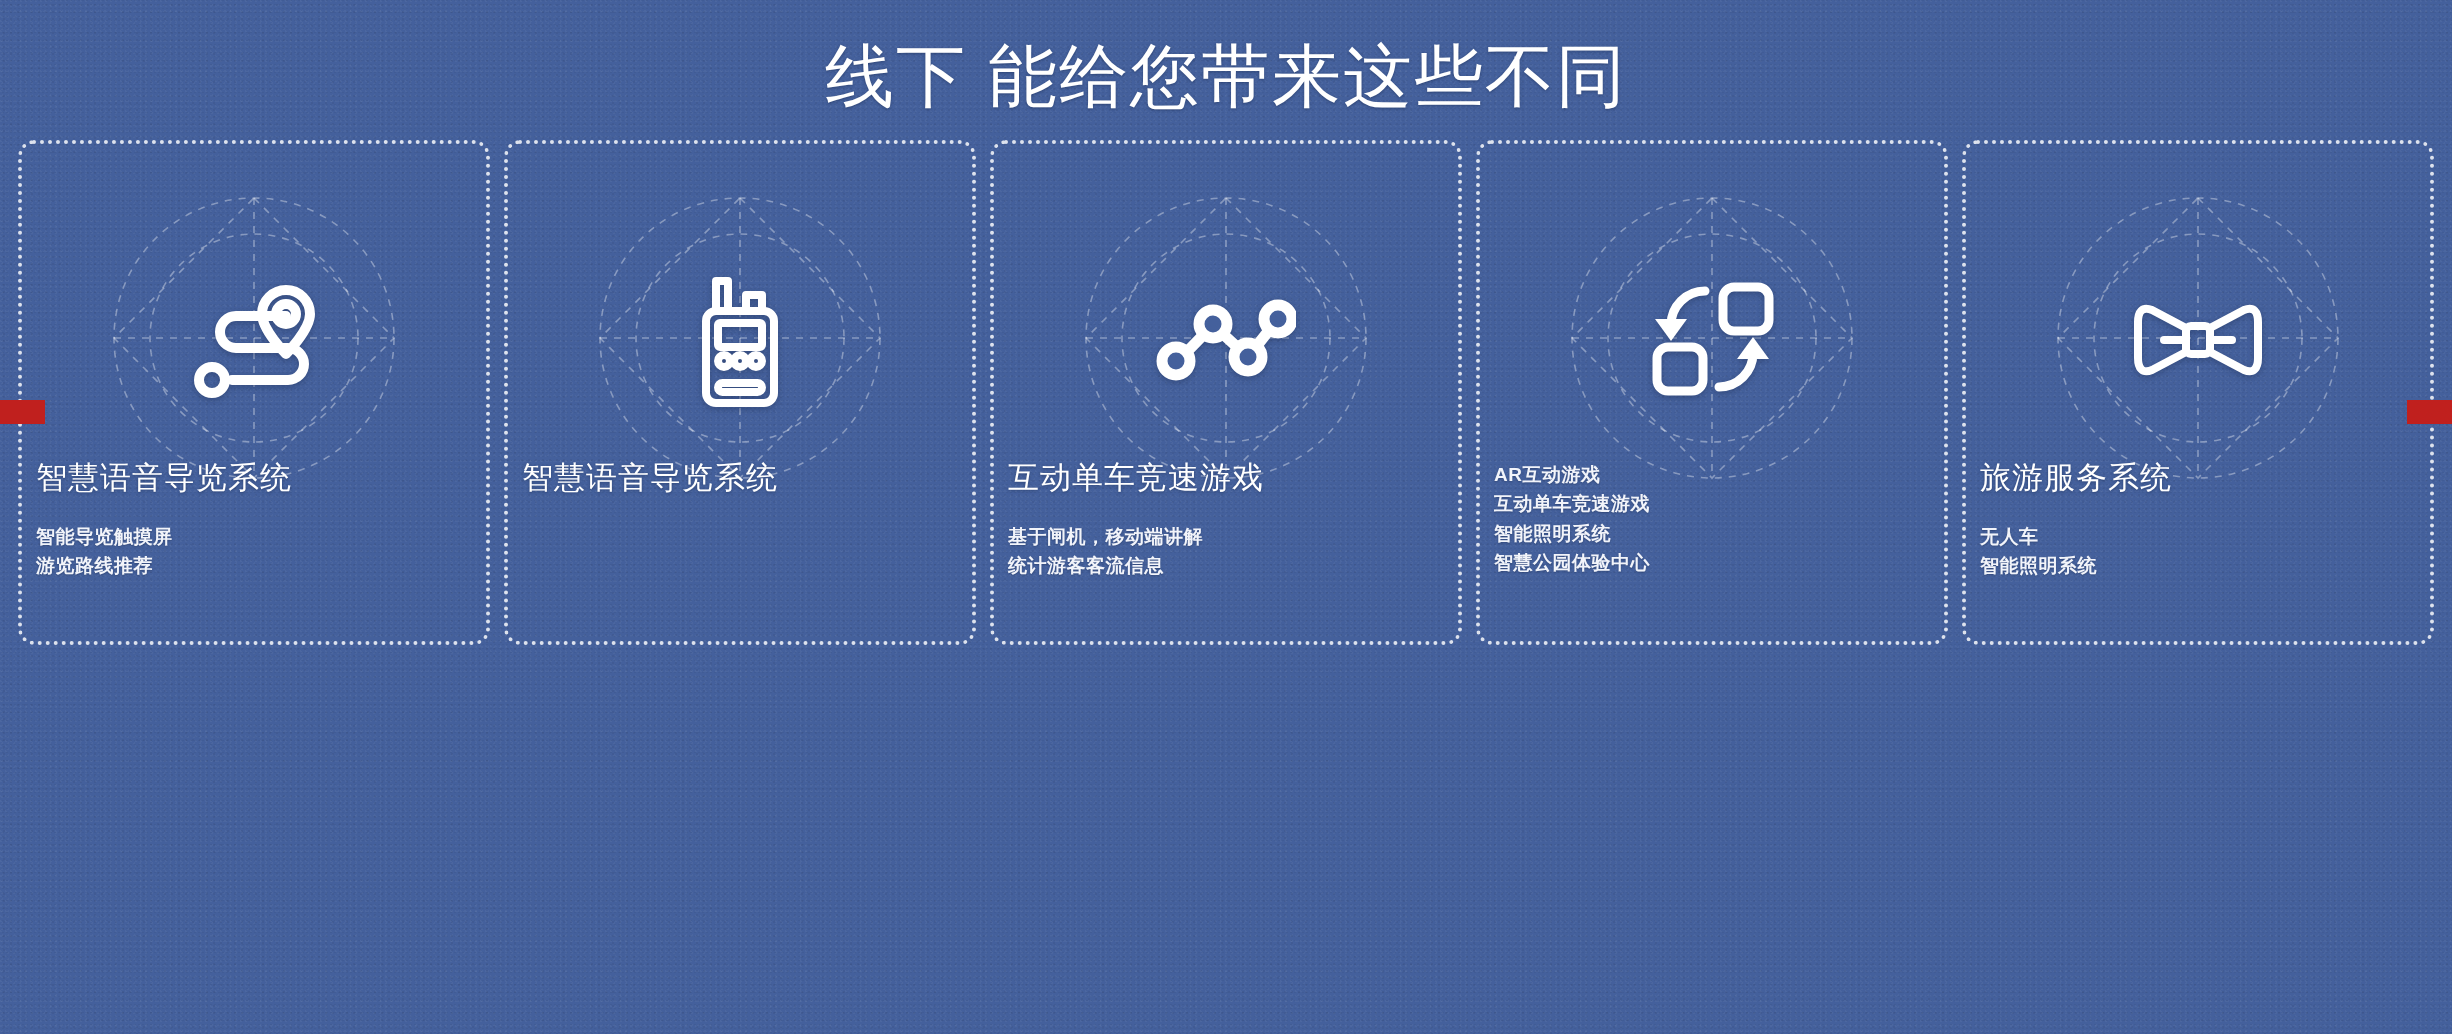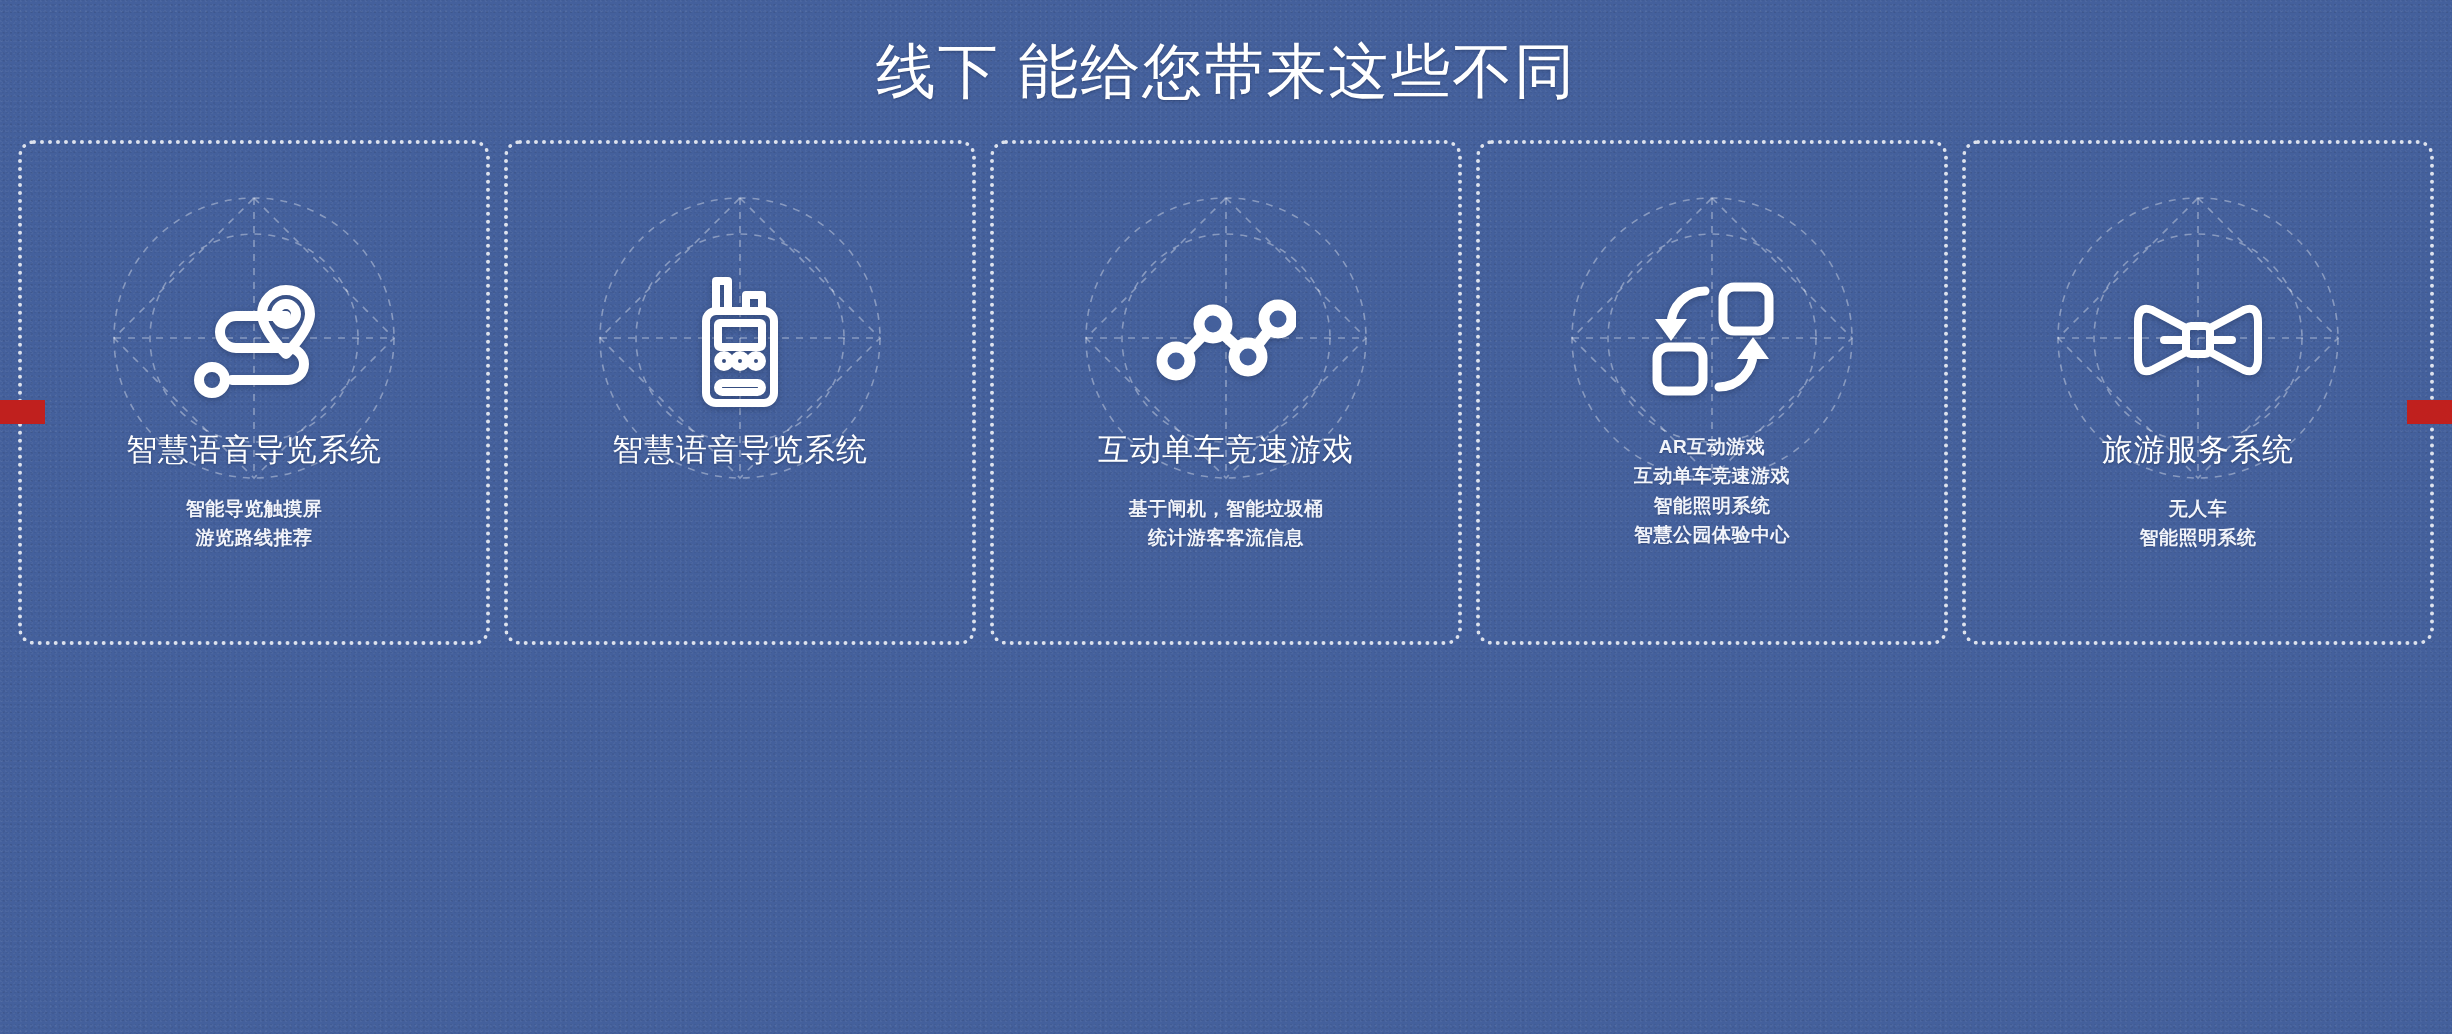--- a/index.html
+++ b/index.html
@@ -22,21 +22,21 @@
     pointer-events:none;
     z-index:1;
   }
   #page{ position:relative; z-index:2; width:2452px; height:1034px; }
 
   
   .page-title{
     width:100%;
     text-align:center;
     color:#ffffff;
-    font-size:60px;
+    font-size:69px;
     line-height:1;
     letter-spacing:2px;
     padding-top:42px;
     text-shadow:0 1px 3px rgba(20,35,70,.45);
     font-weight:400;
   }
 
   
   .red-accent{
     position:absolute;
@@ -92,22 +92,22 @@
     display:flex;
     align-items:center;
     justify-content:center;
   }
   .icon-wrap svg{ display:block; filter:drop-shadow(0 2px 3px rgba(20,35,70,.35)); }
 
   
   .card-body{
     position:absolute;
     left:0; right:0;
-    top:288px;
-    text-align:center;
+    top:316px;
+    text-align:left;
     padding:0 14px;
   }
   .card-title{
     color:#ffffff;
     font-size:31px;
     line-height:1.15;
     letter-spacing:1px;
     text-shadow:0 1px 3px rgba(20,35,70,.45);
     margin-bottom:26px;
     font-weight:400;
@@ -208,21 +208,21 @@
             <path d="M22 64 L57 28 L92 60 L122 22"></path>
             <circle cx="20" cy="64" r="14" fill="#44609c"></circle>
             <circle cx="57" cy="27" r="14" fill="#44609c"></circle>
             <circle cx="92" cy="60" r="14" fill="#44609c"></circle>
             <circle cx="122" cy="22" r="14" fill="#44609c"></circle>
           </svg>
         </div>
         <div class="card-body">
           <div class="card-title">互动单车竞速游戏</div>
           <div class="card-lines">
-            <div class="card-line">基于闸机，智能垃圾桶</div>
+            <div class="card-line">基于闸机，移动端讲解</div>
             <div class="card-line">统计游客客流信息</div>
           </div>
         </div>
       </div>
       <div class="card">
         <div class="deco">
           <svg viewBox="0 0 300 300" xmlns="http://www.w3.org/2000/svg">
             <g fill="none" stroke="#ffffff" stroke-opacity="0.38" stroke-width="1.6" stroke-dasharray="7 7">
               <circle cx="150" cy="150" r="140"></circle>
               <circle cx="150" cy="150" r="104"></circle>

